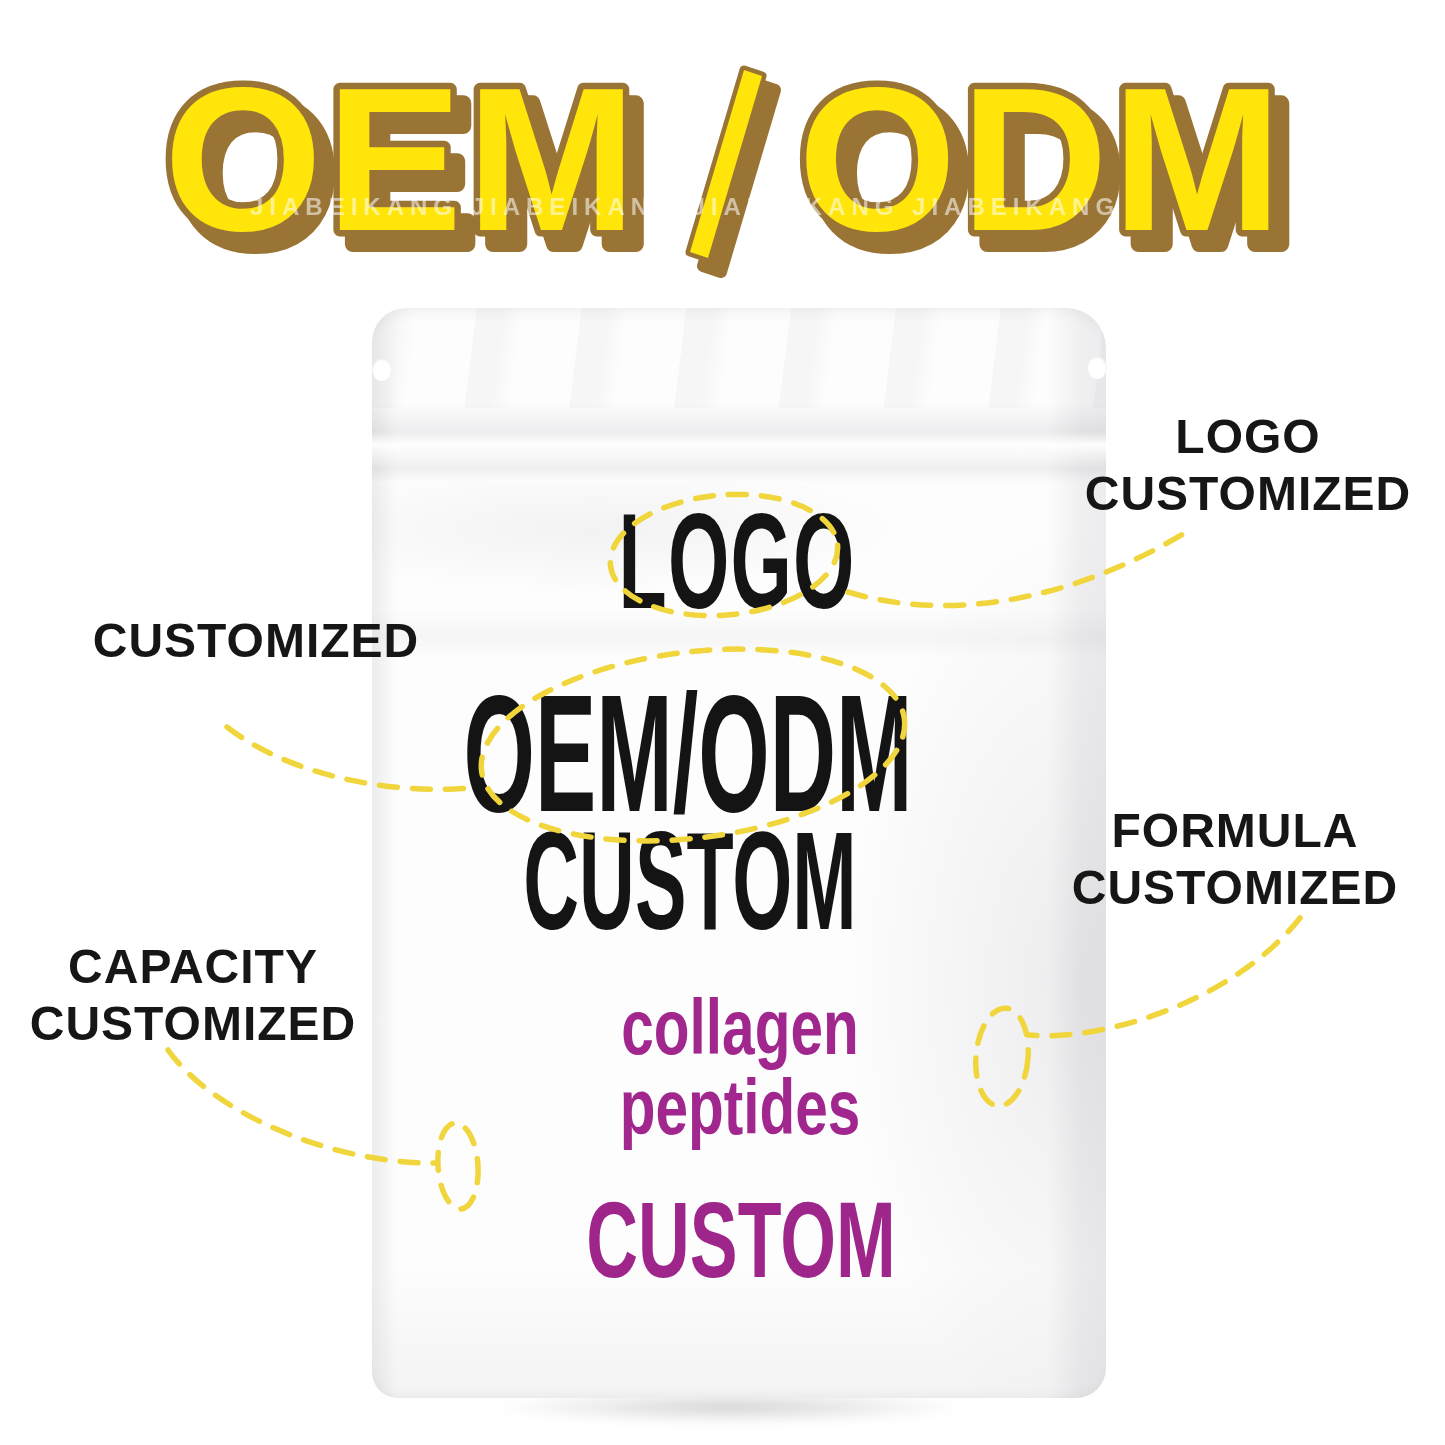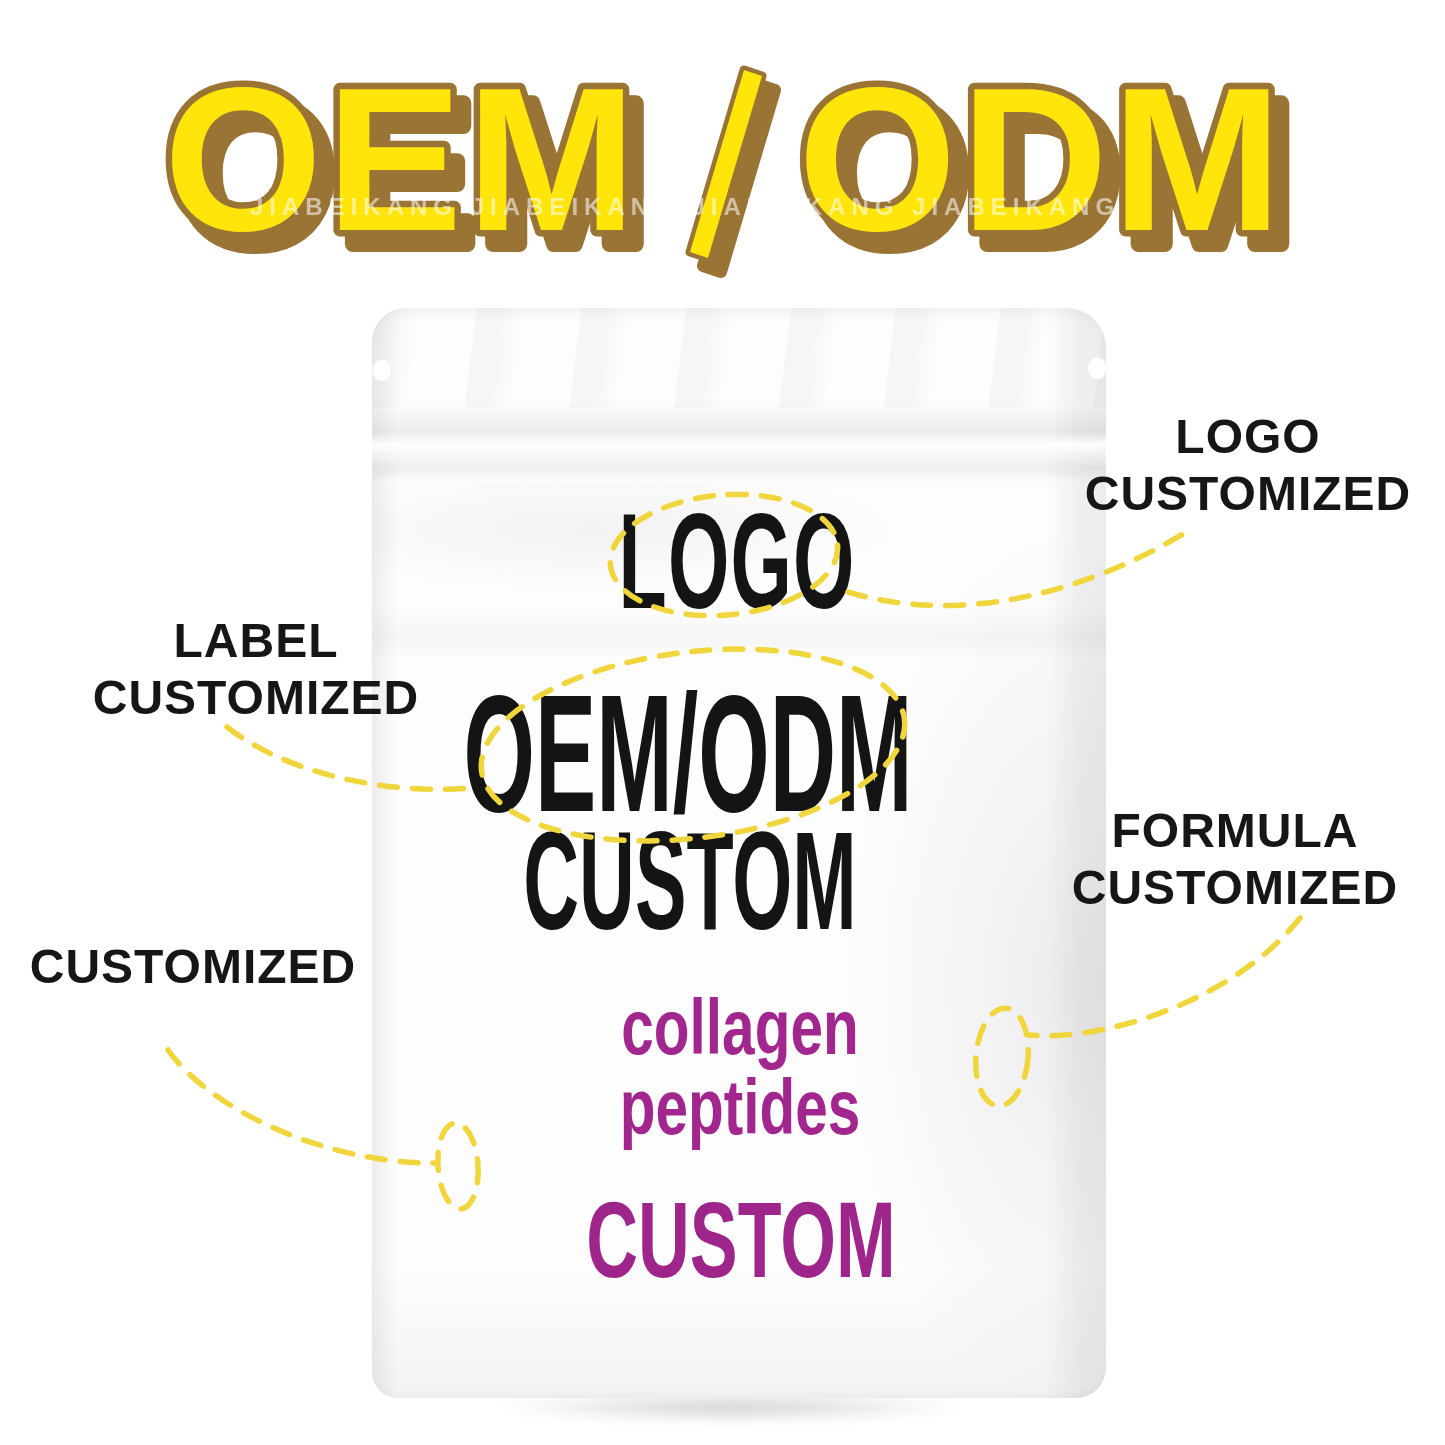--- a/index.html
+++ b/index.html
@@ -106,28 +106,28 @@
     <path class="dash" d="M1300,918 C1235,1000 1105,1042 1028,1035"></path>
     <ellipse class="dash" cx="458" cy="1166" rx="20" ry="43" transform="rotate(-4 458 1166)"></ellipse>
     <path class="dash" d="M168,1050 C212,1112 330,1164 436,1163"></path>
   </svg>
 
   <div class="callout co-logo">
     <div>LOGO</div>
     <div>CUSTOMIZED</div>
   </div>
   <div class="callout co-label">
-    <div>LABEL</div>
     <div>CUSTOMIZED</div>
   </div>
   <div class="callout co-formula">
     <div>FORMULA</div>
     <div>CUSTOMIZED</div>
   </div>
   <div class="callout co-capacity">
+    <div>CAPACITY</div>
     <div>CUSTOMIZED</div>
   </div>
 
   <svg class="title-svg" viewBox="0 0 1445 300">
     <g transform="translate(13,14)">
       <text class="t-sh" x="402" y="230">OEM</text>
       <polygon class="s-sh" points="744,70 762,76 708,258 690,252"></polygon>
       <text class="t-sh" x="1042" y="230">ODM</text>
     </g>
     <g>

